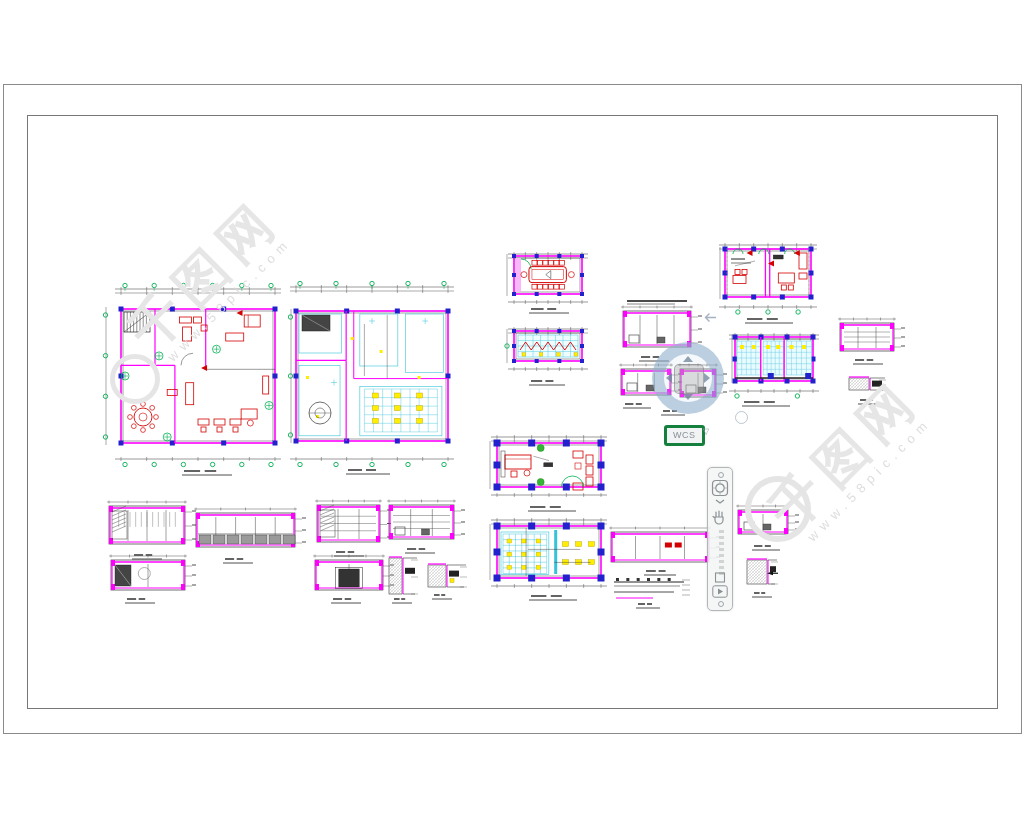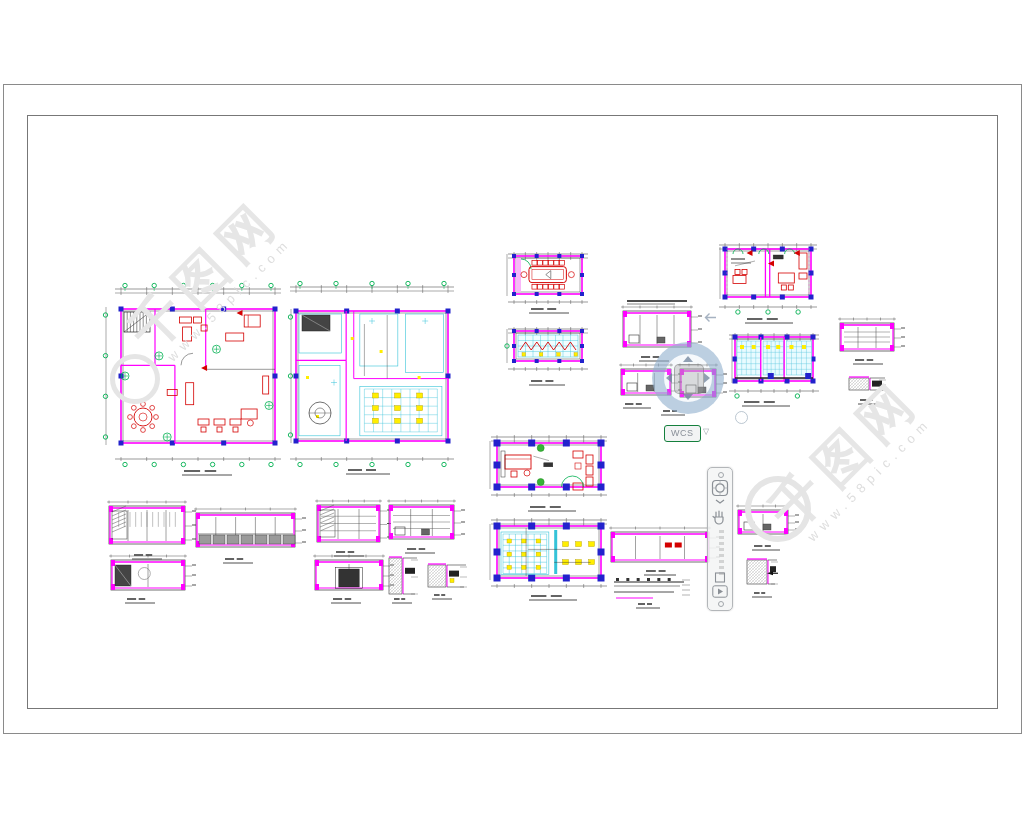--- a/index.html
+++ b/index.html
@@ -30,21 +30,21 @@
   .chev{position:absolute;width:0;height:0;}
   .chev-n{left:50%;top:2px;margin-left:-5px;border-left:5px solid transparent;border-right:5px solid transparent;border-bottom:6px solid rgba(110,130,155,0.75);}
   .chev-s{left:50%;bottom:2px;margin-left:-5px;border-left:5px solid transparent;border-right:5px solid transparent;border-top:6px solid rgba(110,130,155,0.75);}
   .chev-w{left:2px;top:50%;margin-top:-5px;border-top:5px solid transparent;border-bottom:5px solid transparent;border-right:6px solid rgba(110,130,155,0.75);}
   .chev-e{right:2px;top:50%;margin-top:-5px;border-top:5px solid transparent;border-bottom:5px solid transparent;border-left:6px solid rgba(110,130,155,0.75);}
   #wheel-arrow{position:absolute;left:702px;top:312px;z-index:5;}
   #wheel-hint{position:absolute;left:735px;top:411px;width:11px;height:11px;border:1.5px solid rgba(160,175,190,0.7);
     border-radius:50%;z-index:5;}
   
   #wcs-chip{position:absolute;left:664px;top:425px;height:15px;line-height:15px;padding:0 6px;
-    background:#f2f3f4;border:1px solid #15803d;border-radius:3px;color:#8a9099;font-size:9px;
+    background:#f2f3f4;border:3px solid #15803d;border-radius:3px;color:#8a9099;font-size:9px;
     letter-spacing:0.5px;z-index:6;cursor:default;}
   #wcs-drop{position:absolute;left:703px;top:427px;font-size:8px;color:#9aa2aa;z-index:6;}
   
   #nav-bar{position:absolute;left:707px;top:467px;width:24px;height:142px;z-index:4;
     background:rgba(243,244,245,0.85);border:1px solid #b3b6b9;border-radius:5px;
     box-shadow:0 0 2px rgba(0,0,0,0.18);}
   .nav-dot{position:absolute;left:50%;width:4px;height:4px;margin-left:-2px;border:1px solid #a2a7ab;border-radius:50%;}
   .nav-btn{position:absolute;left:50%;transform:translateX(-50%);cursor:pointer;}
   
   #section-strip{position:absolute;left:719px;top:530px;width:5px;height:48px;z-index:2;

